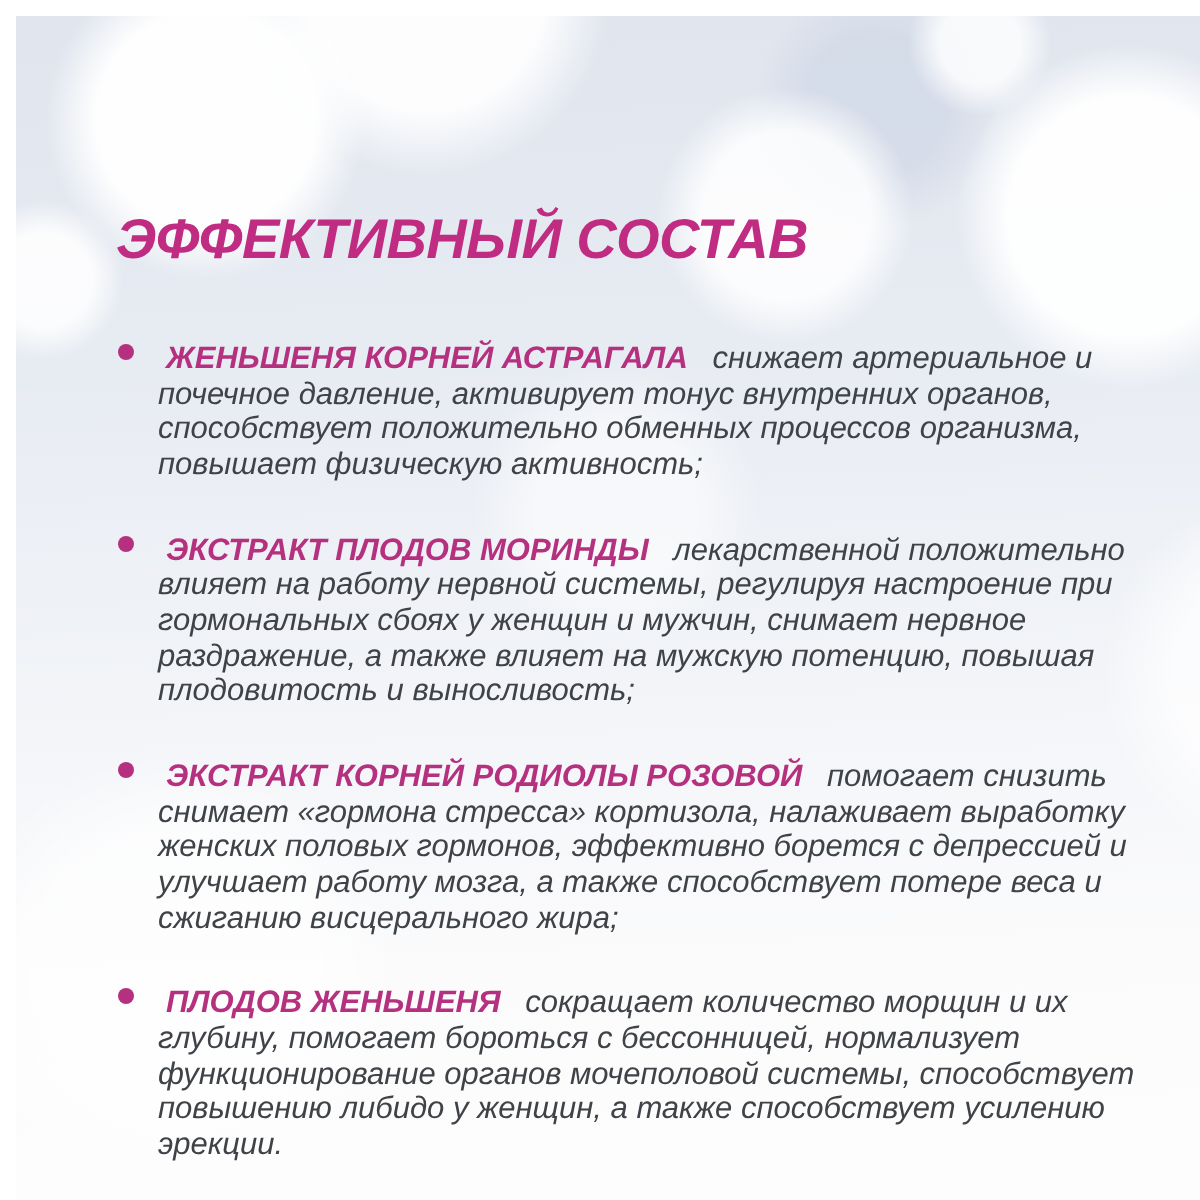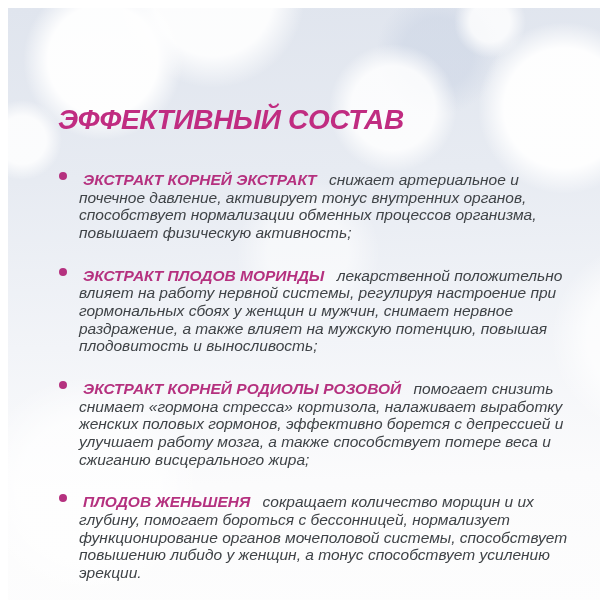--- a/index.html
+++ b/index.html
@@ -80,37 +80,37 @@
 
 <div class="slide">
   <div class="content">
 
     <h1 class="title">ЭФФЕКТИВНЫЙ СОСТАВ</h1>
 
     <ul class="ingredients">
 
       <li class="ingredient">
         <span class="dot"></span>
-        <span class="ingredient-name">ЭКСТРАКТ КОРНЕЙ ЭКСТРАКТ</span>
-        <span class="ingredient-desc">снижает артериальное и почечное давление, активирует тонус внутренних органов, способствует нормализации обменных процессов организма, повышает физическую активность;</span>
+        <span class="ingredient-name">ЖЕНЬШЕНЯ КОРНЕЙ АСТРАГАЛА</span>
+        <span class="ingredient-desc">снижает артериальное и почечное давление, активирует тонус внутренних органов, способствует положительно обменных процессов организма, повышает физическую активность;</span>
       </li>
 
       <li class="ingredient">
         <span class="dot"></span>
         <span class="ingredient-name">ЭКСТРАКТ ПЛОДОВ МОРИНДЫ</span>
         <span class="ingredient-desc">лекарственной положительно влияет на работу нервной системы, регулируя настроение при гормональных сбоях у женщин и мужчин, снимает нервное раздражение, а также влияет на мужскую потенцию, повышая плодовитость и выносливость;</span>
       </li>
 
       <li class="ingredient">
         <span class="dot"></span>
         <span class="ingredient-name">ЭКСТРАКТ КОРНЕЙ РОДИОЛЫ РОЗОВОЙ</span>
         <span class="ingredient-desc">помогает снизить снимает «гормона стресса» кортизола, налаживает выработку женских половых гормонов, эффективно борется с депрессией и улучшает работу мозга, а также способствует потере веса и сжиганию висцерального жира;</span>
       </li>
 
       <li class="ingredient">
         <span class="dot"></span>
         <span class="ingredient-name">ПЛОДОВ ЖЕНЬШЕНЯ</span>
-        <span class="ingredient-desc">сокращает количество морщин и их глубину, помогает бороться с бессонницей, нормализует функционирование органов мочеполовой системы, способствует повышению либидо у женщин, а тонус способствует усилению эрекции.</span>
+        <span class="ingredient-desc">сокращает количество морщин и их глубину, помогает бороться с бессонницей, нормализует функционирование органов мочеполовой системы, способствует повышению либидо у женщин, а также способствует усилению эрекции.</span>
       </li>
 
     </ul>
   </div>
 </div>
 
 </body></html>

